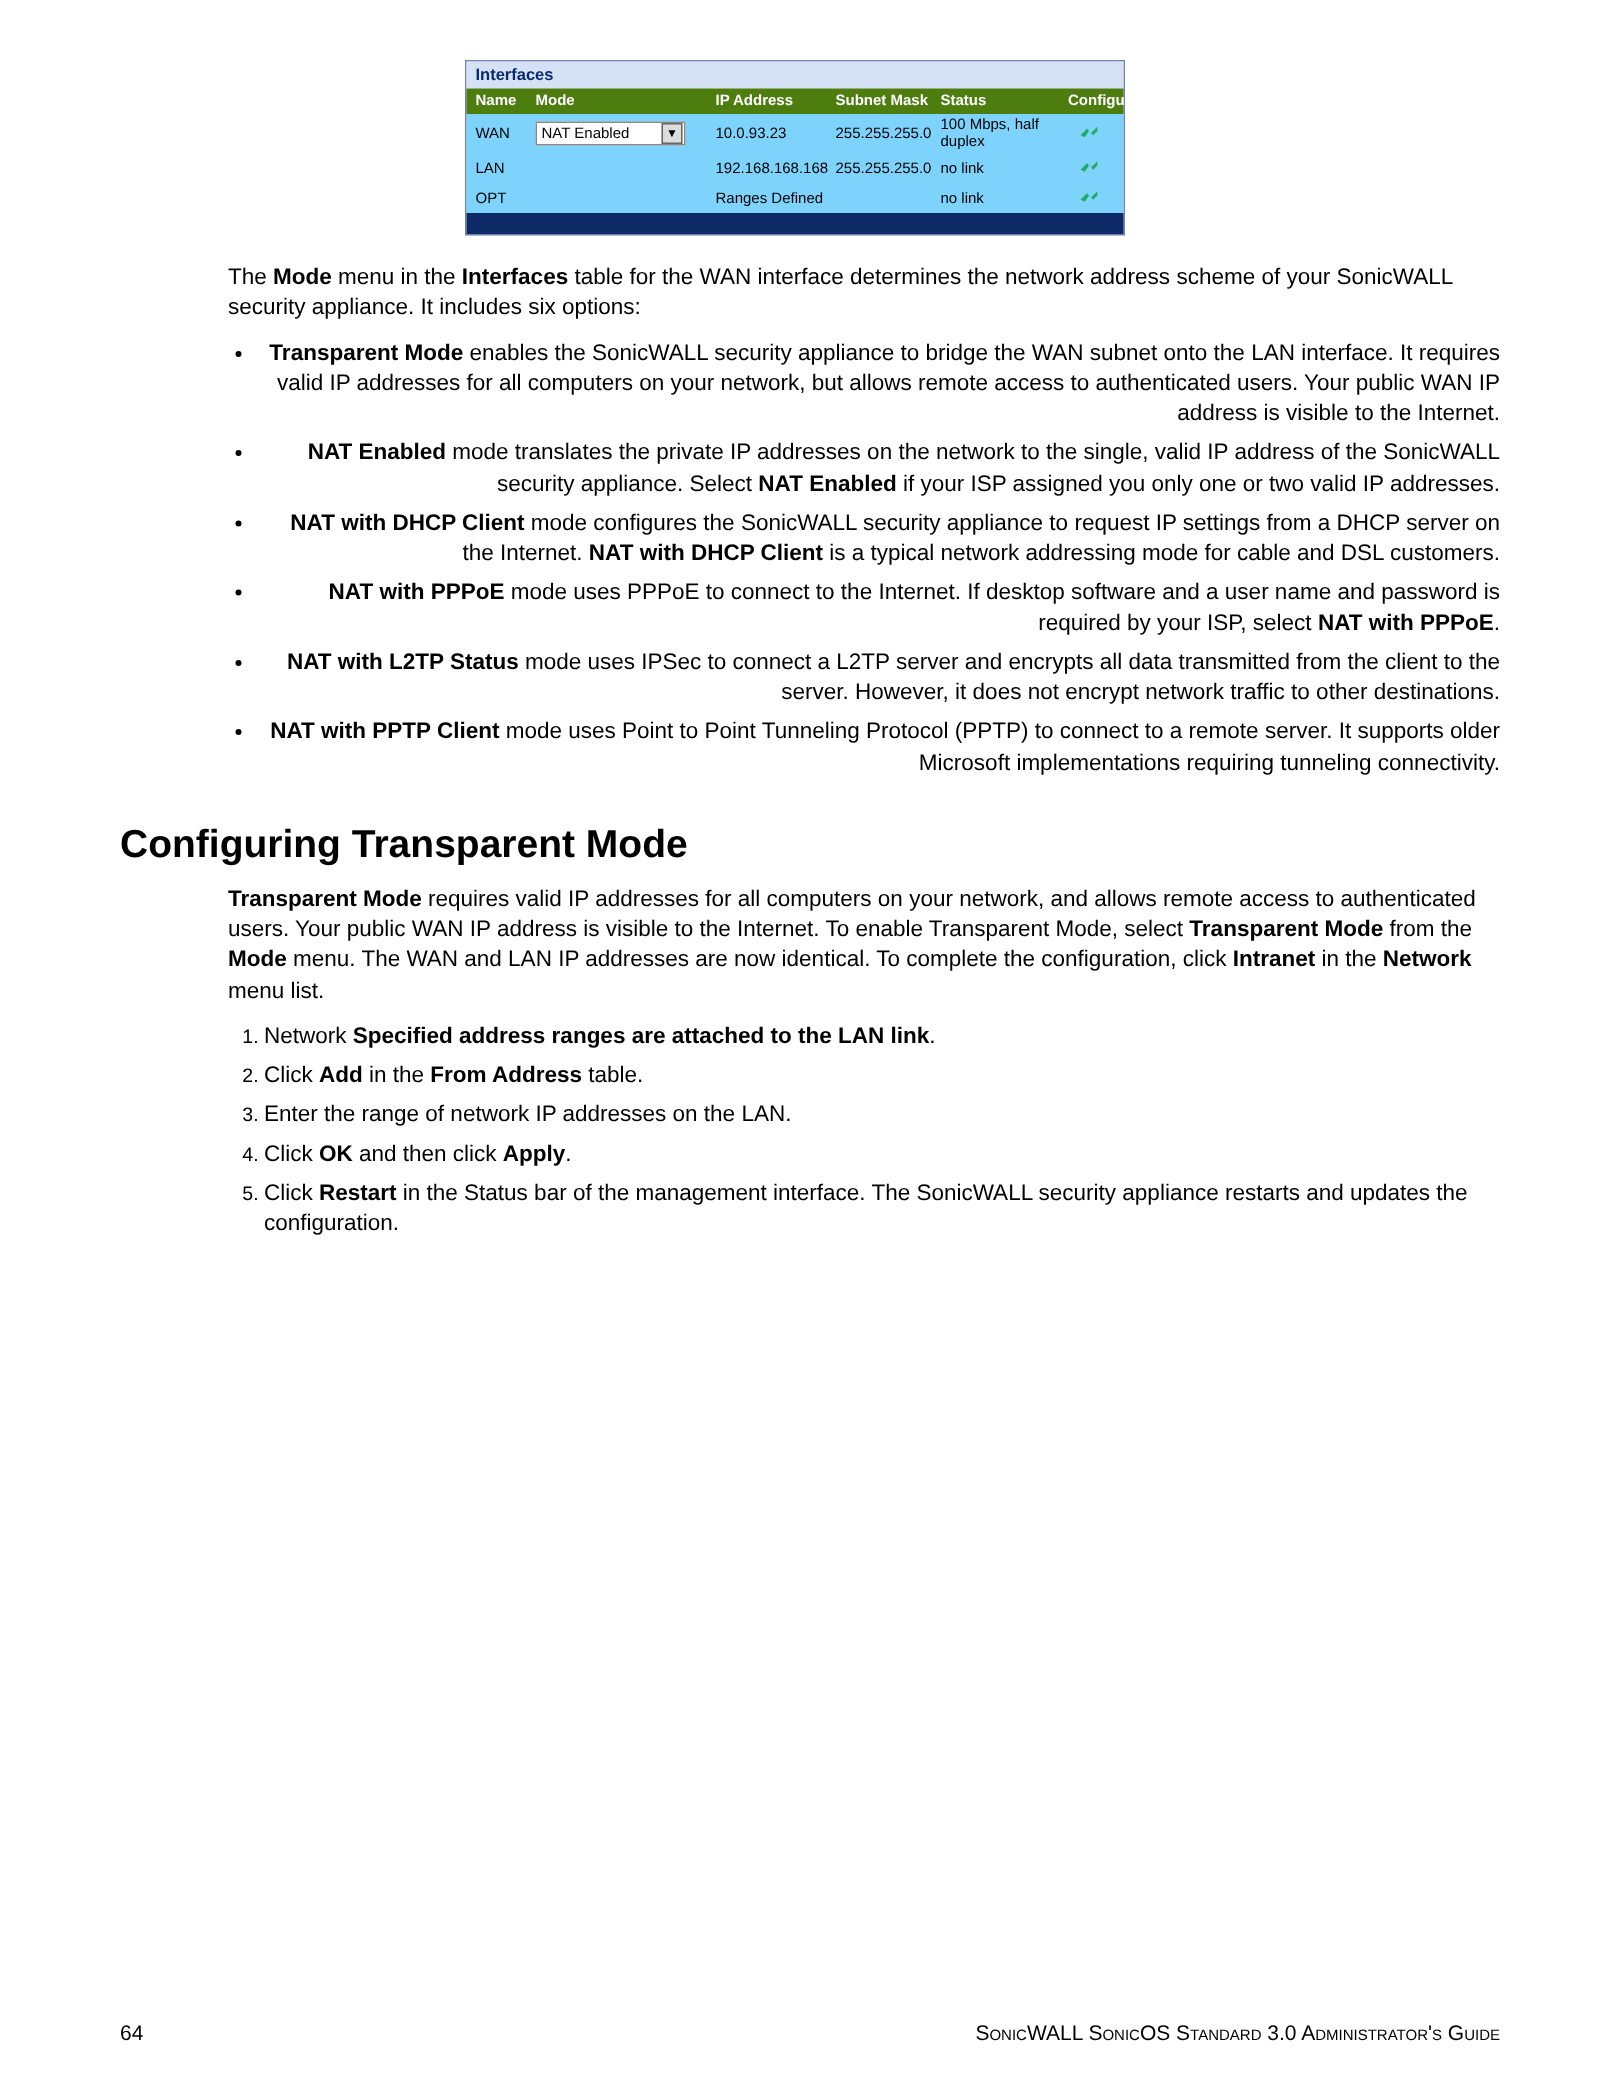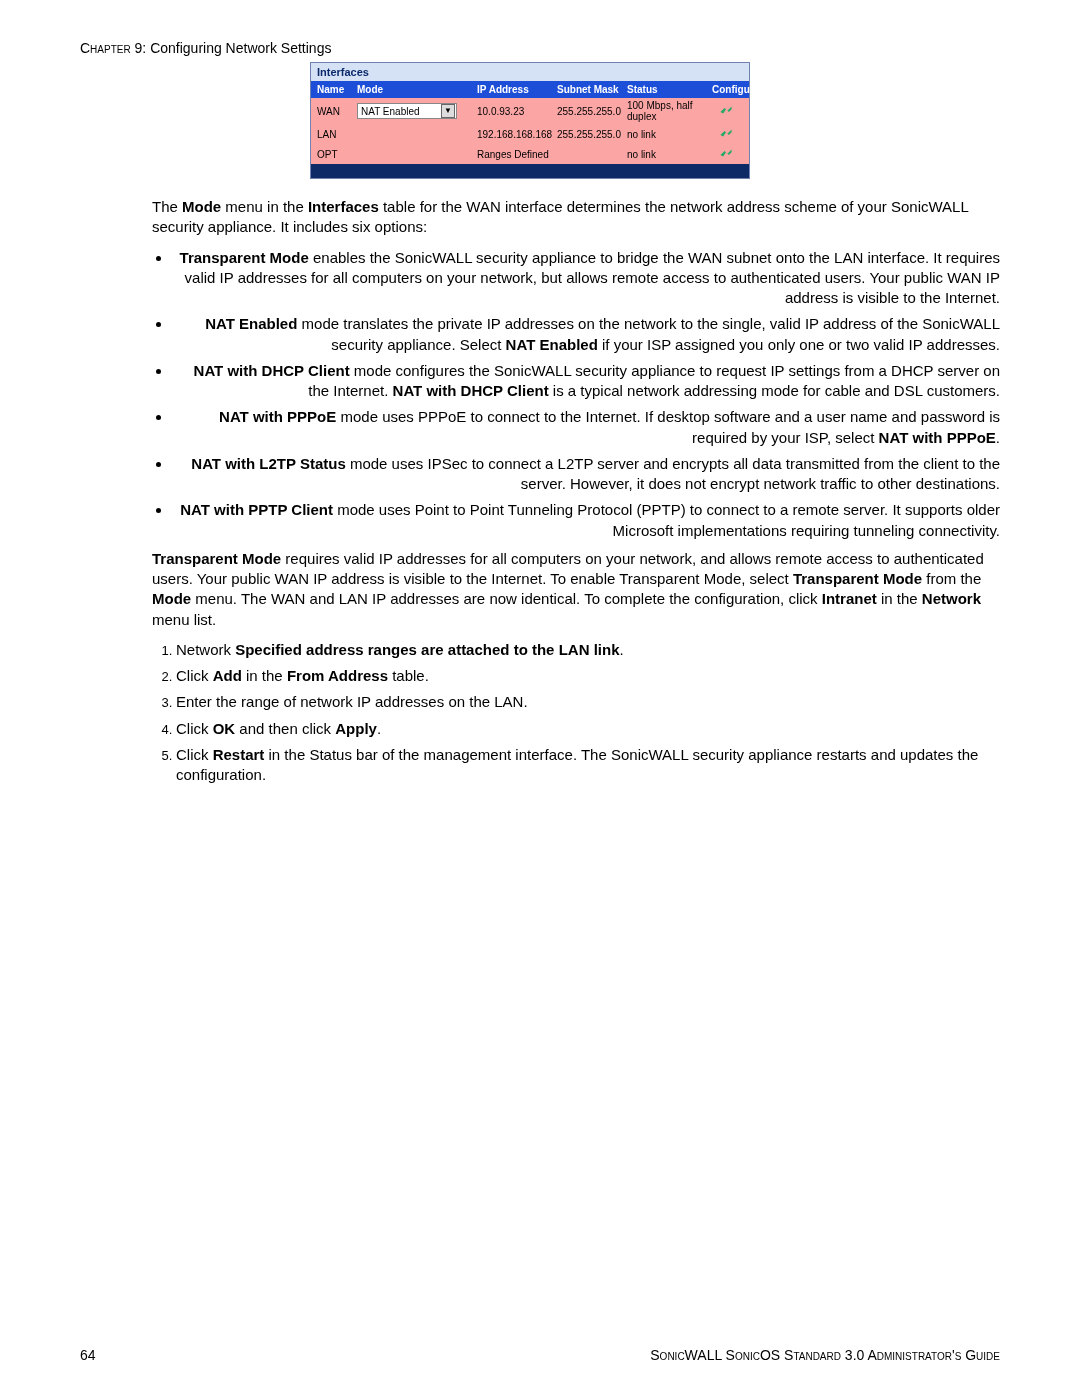--- a/index.html
+++ b/index.html
@@ -43,32 +43,32 @@
     color: #000;
   }
   .iface-title {
     background: #d5e1f5;
     color: #0a2a6b;
     font-weight: bold;
     padding: 3px 6px;
     font-size: 11px;
   }
   .iface-head {
-    background: #1d4ed8;
+    background: #4d7c0f;
     color: #fff;
     display: flex;
     padding: 3px 6px;
     font-size: 10px;
     font-weight: bold;
   }
   .iface-row {
     display: flex;
     padding: 2px 6px;
     align-items: center;
-    background: #fca5a5;
+    background: #7dd3fc;
     min-height: 16px;
   }
   .iface-spacer-row {
     background: #0d2a66;
     height: 14px;
   }
   .c-name { width: 40px; }
   .c-mode { width: 120px; }
   .c-ip   { width: 80px; text-align: left;}
   .c-mask { width: 70px; text-align: left;}
@@ -133,23 +133,20 @@
   }
   .footer .guide {
     font-variant: small-caps;
   }
 </style>
 </head>
 <body>
 
 <div class="page">
 
-  <div class="chapter-line">
-    <span style="font-variant:small-caps">Chapter</span><span> 9: Configuring Network Settings</span>
-  </div>
 
 
   <div class="figure-wrap">
     <div class="iface-box">
       <div class="iface-title">Interfaces</div>
       <div class="iface-head">
         <div class="c-name">Name</div>
         <div class="c-mode">Mode</div>
         <div class="c-ip">IP Address</div>
         <div class="c-mask">Subnet Mask</div>
@@ -230,20 +227,21 @@
       </li>
       <li>
         <strong>NAT with L2TP Status</strong><span> mode uses IPSec to connect a L2TP server and encrypts all data transmitted from the client to the server. However, it does not encrypt network traffic to other destinations.</span>
       </li>
       <li>
         <strong>NAT with PPTP Client</strong><span> mode uses Point to Point Tunneling Protocol (PPTP) to connect to a remote server. It supports older Microsoft implementations requiring tunneling connectivity.</span>
       </li>
     </ul>
   </div>
 
+  <h2 class="heading2">Configuring Transparent Mode</h2>
 
   <div class="para-block">
     <p>
       <strong>Transparent Mode</strong><span> requires valid IP addresses for all computers on your network, and allows remote access to authenticated users. Your public WAN IP address is visible to the Internet. To enable Transparent Mode, select </span><strong>Transparent Mode</strong><span> from the </span><strong>Mode</strong><span> menu. The WAN and LAN IP addresses are now identical. To complete the configuration, click </span><strong>Intranet</strong><span> in the </span><strong>Network</strong><span> menu list.</span>
     </p>
 
     <ol class="steps">
       <li>
         <span>Network </span><strong>Specified address ranges are attached to the LAN link</strong><span>.</span>
       </li>

